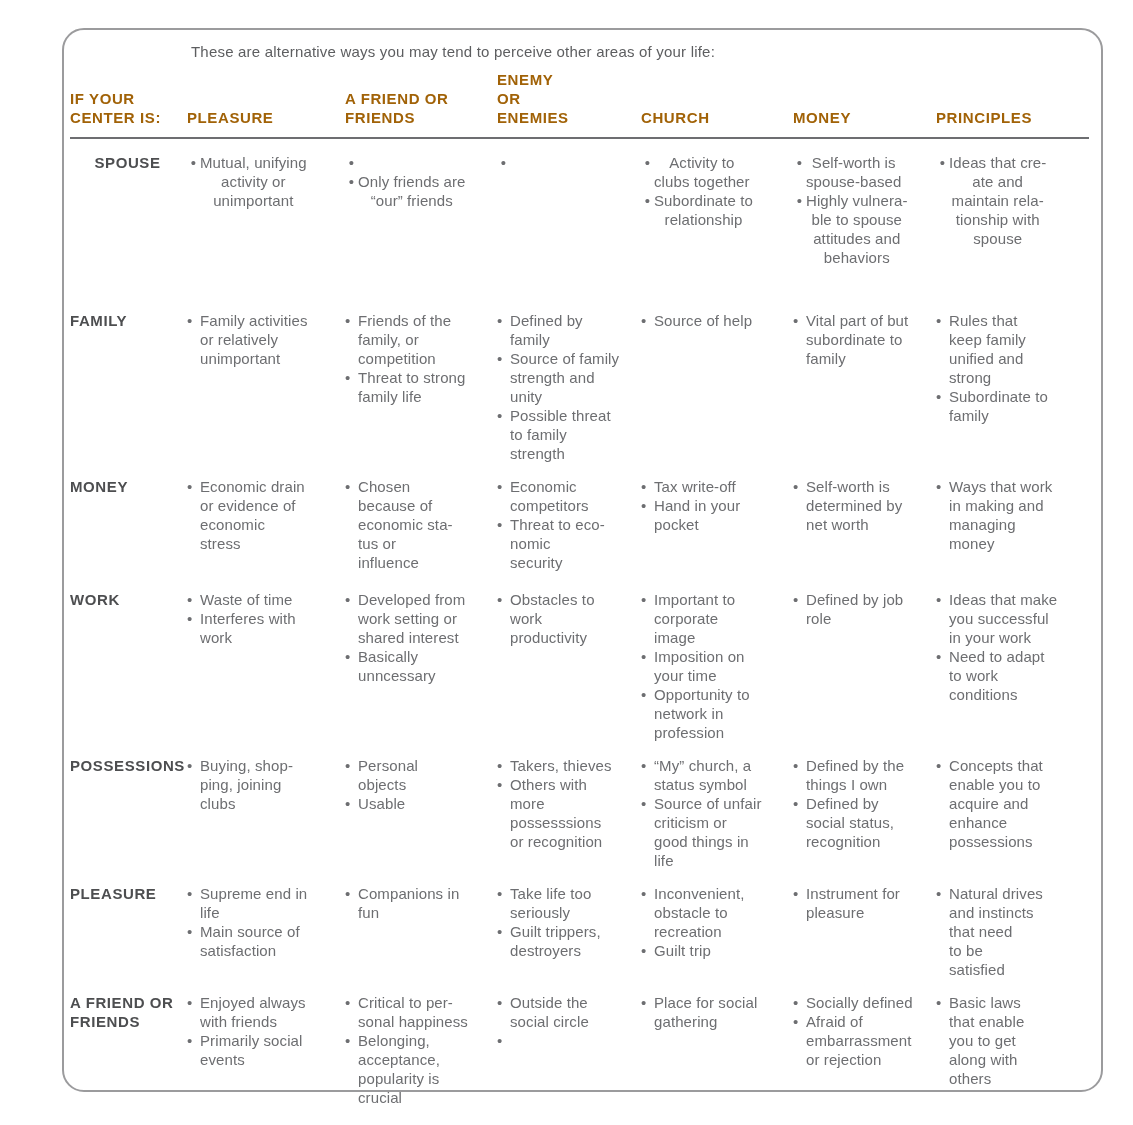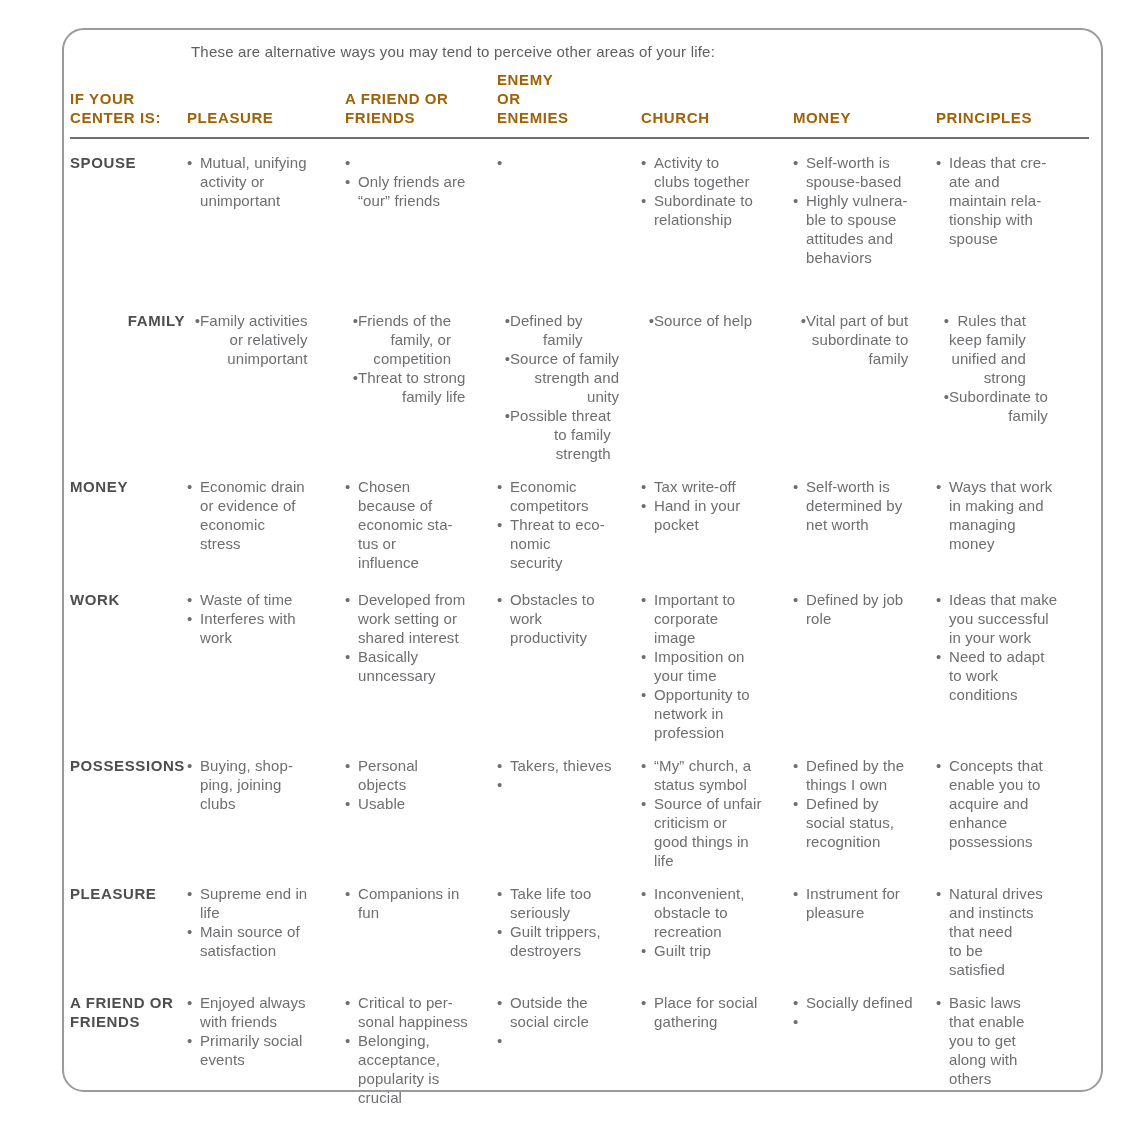--- a/index.html
+++ b/index.html
@@ -53,22 +53,22 @@
     line-height: 19px;
     padding-right: 10px;
     box-sizing: border-box;
   }
   .divider {
     border: none;
     border-top: 2px solid #6d6e71;
     margin: 10px 12px 0 0;
   }
   .trow { padding-top: 14px; box-sizing: border-box; }
-  .trow.r0 { min-height: 158px; }
-  .trow.r1 { min-height: 149px; text-align: right; }
+  .trow.r0 { min-height: 158px; text-align: center; }
+  .trow.r1 { min-height: 149px; }
   .trow.r2 { min-height: 113px; }
   .trow.r3 { min-height: 162px; }
   .trow.r4 { min-height: 118px; }
   .trow.r5 { min-height: 107px; }
   .trow.r6 { min-height: 150px; }
   .cell {
     padding-right: 12px;
     box-sizing: border-box;
     font-size: 15px;
     line-height: 19px;
@@ -411,20 +411,24 @@
               <span class="btxt">Usable</span>
             </div>
           </div>
           <div class="cell">
             <div class="bullet-item">
               <span class="dot">•</span>
               <span class="btxt">Takers, thieves</span>
             </div>
             <div class="bullet-item">
               <span class="dot">•</span>
+              <span class="btxt">Others with
+more
+possesssions
+or recognition</span>
             </div>
           </div>
           <div class="cell">
             <div class="bullet-item">
               <span class="dot">•</span>
               <span class="btxt">“My” church, a
 status symbol</span>
             </div>
             <div class="bullet-item">
               <span class="dot">•</span>
@@ -567,20 +571,23 @@
 gathering</span>
             </div>
           </div>
           <div class="cell">
             <div class="bullet-item">
               <span class="dot">•</span>
               <span class="btxt">Socially defined</span>
             </div>
             <div class="bullet-item">
               <span class="dot">•</span>
+              <span class="btxt">Afraid of
+embarrassment
+or rejection</span>
             </div>
           </div>
           <div class="cell">
             <div class="bullet-item">
               <span class="dot">•</span>
               <span class="btxt">Basic laws
 that enable
 you to get
 along with
 others</span>

